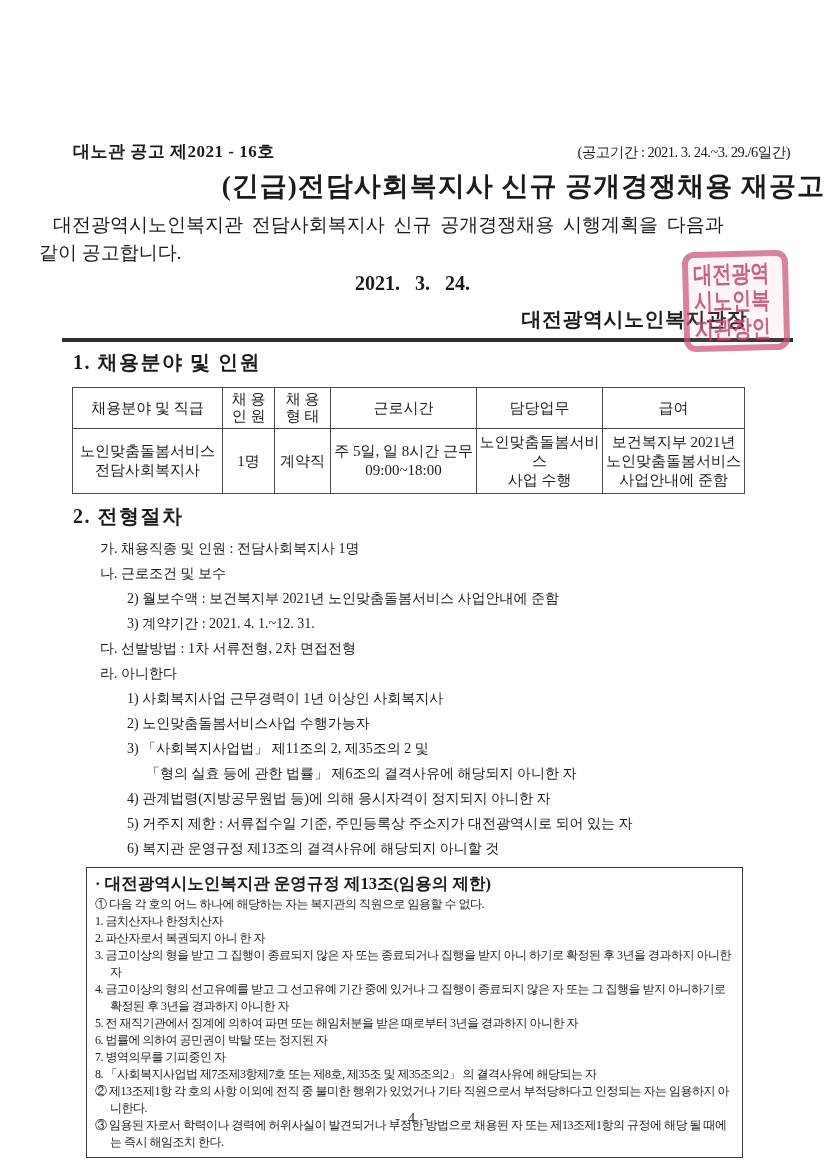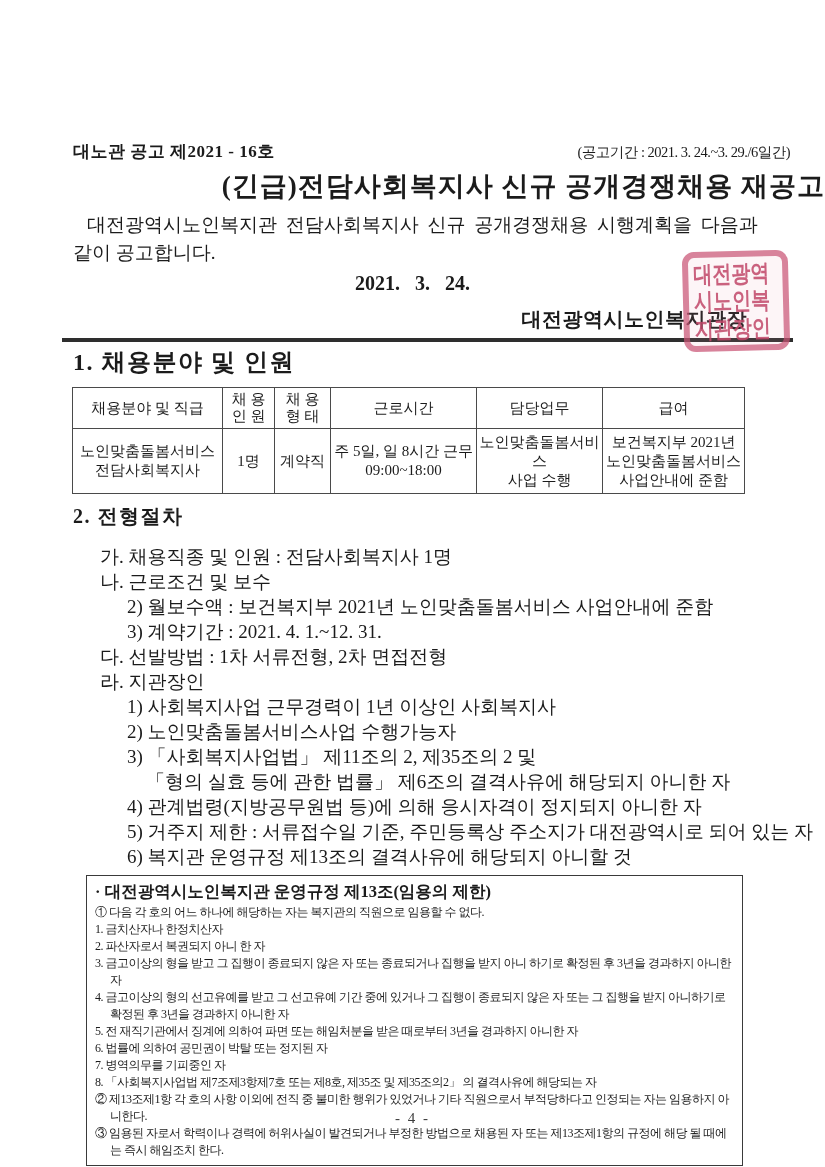--- a/index.html
+++ b/index.html
@@ -15,21 +15,21 @@
   .header-row{
     margin:140px 35px 0 73px;
     display:flex;justify-content:space-between;align-items:baseline;
   }
   .doc-number{font-size:17px;font-weight:700;letter-spacing:.5px;}
   .notice-period{font-size:14.5px;font-weight:400;letter-spacing:-.5px;}
   .doc-title{
     margin-top:5px;text-align:right;
     font-size:27px;font-weight:800;letter-spacing:1px;line-height:36px;
   }
-  .intro{margin:7px 30px 0 73px;font-size:19px;line-height:28px;}
+  .intro{margin:7px 30px 0 39px;font-size:19px;line-height:28px;}
   .intro .l1{display:block;text-indent:14px;word-spacing:4px;}
   .intro .l2{display:block;}
   .doc-date{margin-top:3px;text-align:center;font-size:20px;font-weight:700;word-spacing:10px;line-height:26px;}
   .signer-row{margin:10px 78px 0 0;text-align:right;font-size:20px;font-weight:700;letter-spacing:.5px;line-height:26px;}
   .thick-rule{margin:6px 0 0 62px;width:731px;height:4px;background:#2e2e2e;}
   .seal{
     position:absolute;top:251px;right:36px;
     width:106px;height:100px;
     border:6px solid rgba(199,82,115,.70);
     border-radius:12px;
@@ -38,39 +38,39 @@
     z-index:3;
     display:flex;flex-direction:column;justify-content:space-around;
     padding:3px 5px;box-sizing:border-box;
   }
   .seal-row{
     display:flex;justify-content:space-between;
     color:rgba(193,70,105,.85);
     font-weight:700;font-size:19px;line-height:1;
     transform:scaleY(1.25);
   }
-  .h1{margin:7px 0 11px 73px;font-size:24px;font-weight:700;letter-spacing:1.5px;line-height:27px;}
+  .h1{margin:7px 0 11px 73px;font-size:20px;font-weight:700;letter-spacing:1.5px;line-height:27px;}
   .recruit-table{
     margin:3px 0 0 72px;width:672px;
     border-collapse:collapse;table-layout:fixed;
     font-size:15px;
     border-radius:14px;
   }
   .recruit-table th,.recruit-table td{
     border:1.5px solid #4a4a4a;
     text-align:center;vertical-align:middle;
     white-space:pre-line;
     padding:3px 2px;
     font-weight:400;
   }
   .recruit-table thead th{height:32px;line-height:17px;}
   .recruit-table tbody td{height:58px;line-height:19px;}
   .c0{width:150px}.c1{width:52px}.c2{width:56px}.c3{width:146px}.c4{width:126px}.c5{width:142px}
   .h2{margin:9px 0 0 73px;font-size:20px;font-weight:700;letter-spacing:1.5px;line-height:27px;}
-  .proc-list{margin-top:14px;font-size:19px;line-height:25px;}
+  .proc-list{margin-top:6px;font-size:14px;line-height:25px;}
   .proc-list .lv1{margin-left:100px;}
   .proc-list .lv2{margin-left:127px;}
   .proc-list .lv3{margin-left:146px;}
   .rulebox{
     margin:6px 0 0 86px;width:657px;box-sizing:border-box;
     border:1.5px solid #3a3a3a;
     padding:4px 9px 6px 8px;
     font-size:12px;line-height:17px;letter-spacing:-.5px;
   }
   .rulebox-title{font-size:16.5px;font-weight:700;letter-spacing:0;line-height:24px;}
@@ -147,21 +147,21 @@
   </table>
 
   <div class="h2">2. 전형절차</div>
 
   <div class="proc-list">
     <div class="lv1">가. 채용직종 및 인원 : 전담사회복지사 1명</div>
     <div class="lv1">나. 근로조건 및 보수</div>
     <div class="lv2">2) 월보수액 : 보건복지부 2021년 노인맞춤돌봄서비스 사업안내에 준함</div>
     <div class="lv2">3) 계약기간 : 2021. 4. 1.~12. 31.</div>
     <div class="lv1">다. 선발방법 : 1차 서류전형, 2차 면접전형</div>
-    <div class="lv1">라. 지관장인</div>
+    <div class="lv1">라. 아니한다</div>
     <div class="lv2">1) 사회복지사업 근무경력이 1년 이상인 사회복지사</div>
     <div class="lv2">2) 노인맞춤돌봄서비스사업 수행가능자</div>
     <div class="lv2">3) 「사회복지사업법」 제11조의 2, 제35조의 2 및</div>
     <div class="lv3">「형의 실효 등에 관한 법률」 제6조의 결격사유에 해당되지 아니한 자</div>
     <div class="lv2">4) 관계법령(지방공무원법 등)에 의해 응시자격이 정지되지 아니한 자</div>
     <div class="lv2">5) 거주지 제한 : 서류접수일 기준, 주민등록상 주소지가 대전광역시로 되어 있는 자</div>
     <div class="lv2">6) 복지관 운영규정 제13조의 결격사유에 해당되지 아니할 것</div>
   </div>
 
   <div class="rulebox">

